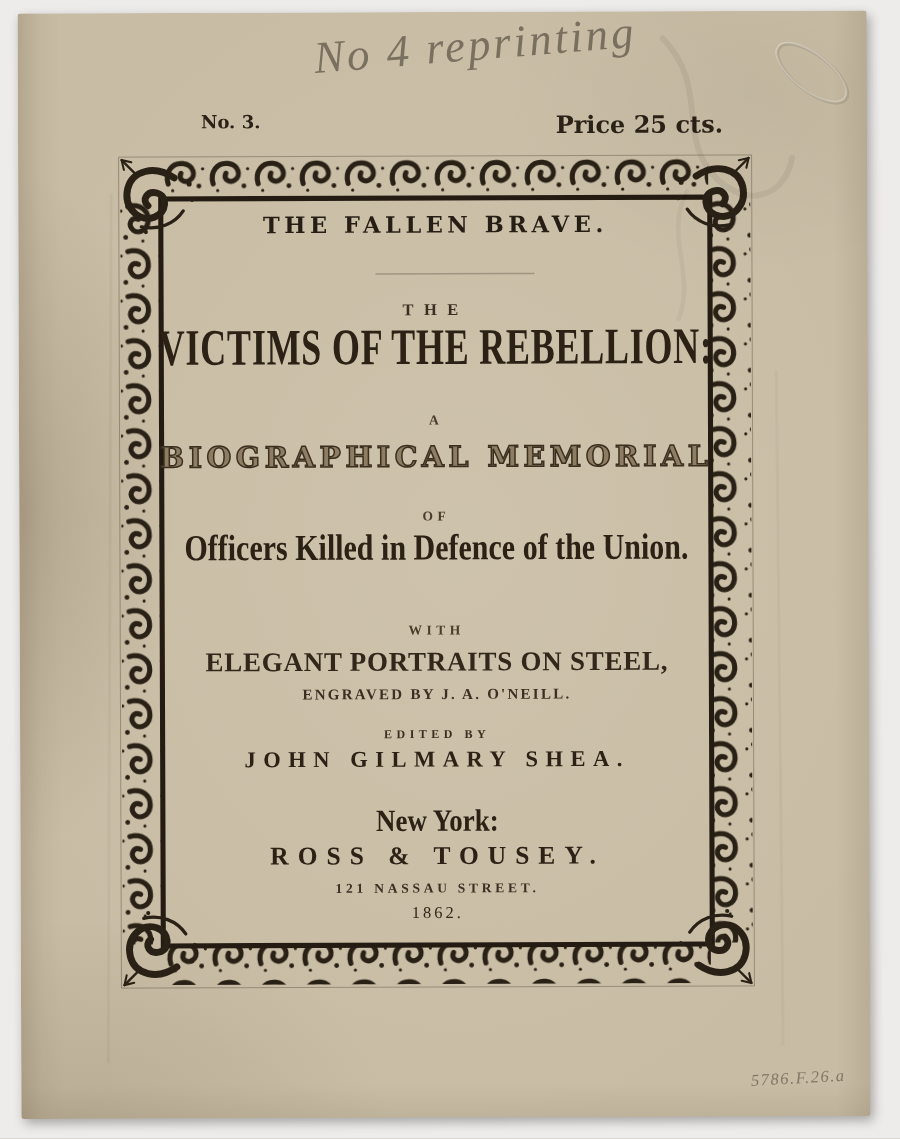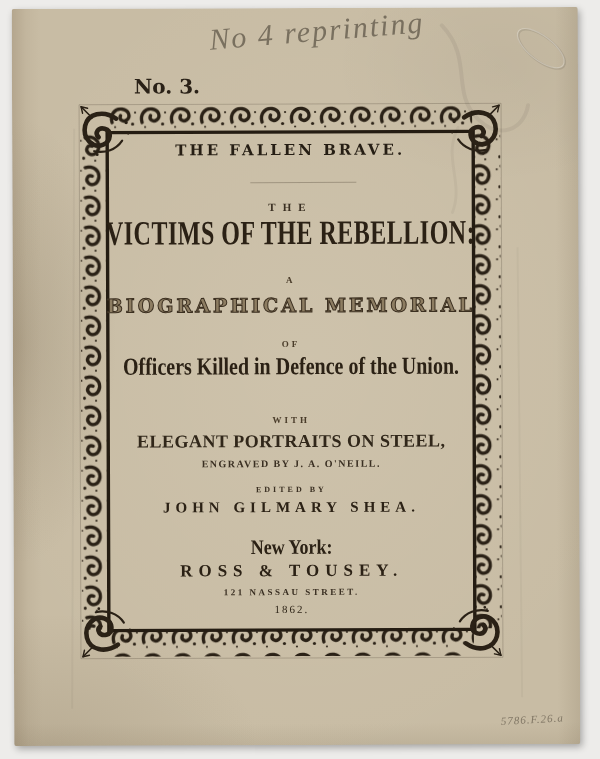--- a/index.html
+++ b/index.html
@@ -28,21 +28,21 @@
   .pencil{color:rgba(88,80,66,0.85);}
   .hand-note{
     position:absolute;left:140px;top:6px;width:330px;
     font-style:italic;font-size:30px;letter-spacing:2px;
     color:rgba(90,82,68,0.72);
     transform:rotate(-4.5deg);
     white-space:nowrap;text-align:center;
   }
   .issue-no{
     position:absolute;left:122px;top:66px;
-    font-family:"DejaVu Serif", serif;font-weight:bold;font-size:20px;color:#2a2117;
+    font-family:"DejaVu Serif", serif;font-weight:bold;font-size:12px;color:#2a2117;
   }
   .price{
     position:absolute;left:340px;top:66px;width:130px;text-align:right;
     font-family:"DejaVu Serif", serif;font-weight:bold;font-size:16px;color:#2a2117;
   }
   .frame-svg{position:absolute;left:66px;top:95px;}
   .series-title{top:133px;font-family:"DejaVu Serif", serif;font-weight:bold;font-size:15px;letter-spacing:3px;}
   .mini-divider{
     position:absolute;left:238px;top:174px;width:106px;height:1px;
     background:rgba(80,70,55,0.35);
@@ -78,20 +78,21 @@
 </style>
 </head>
 <body>
 
 <div class="scan-bed">
   <div class="paper">
 
     <div class="hand-note pencil">No 4 reprinting</div>
 
     <div class="issue-no">No. 3.</div>
+    <div class="price">Price 25 cts.</div>
 
     <svg class="frame-svg" width="424" height="556" viewBox="0 0 424 556">
       <defs>
         <pattern id="scrollH" width="30" height="26" patternUnits="userSpaceOnUse">
           <path d="M4,19 C1.5,11 7,4.5 14,5.5 C21,6.5 23,13.5 18.5,16.5 C15,18.8 10.5,16 12.5,12" fill="none" stroke="#2a2116" stroke-width="3.4" stroke-linecap="round"></path>
           <circle cx="24.5" cy="20.5" r="1.6" fill="#2a2116"></circle>
           <circle cx="27" cy="9" r="1.1" fill="#2a2116"></circle>
           <circle cx="7" cy="23.5" r="1" fill="#2a2116"></circle>
         </pattern>
         <pattern id="scrollV" width="30" height="26" patternUnits="userSpaceOnUse" patternTransform="rotate(90)">

